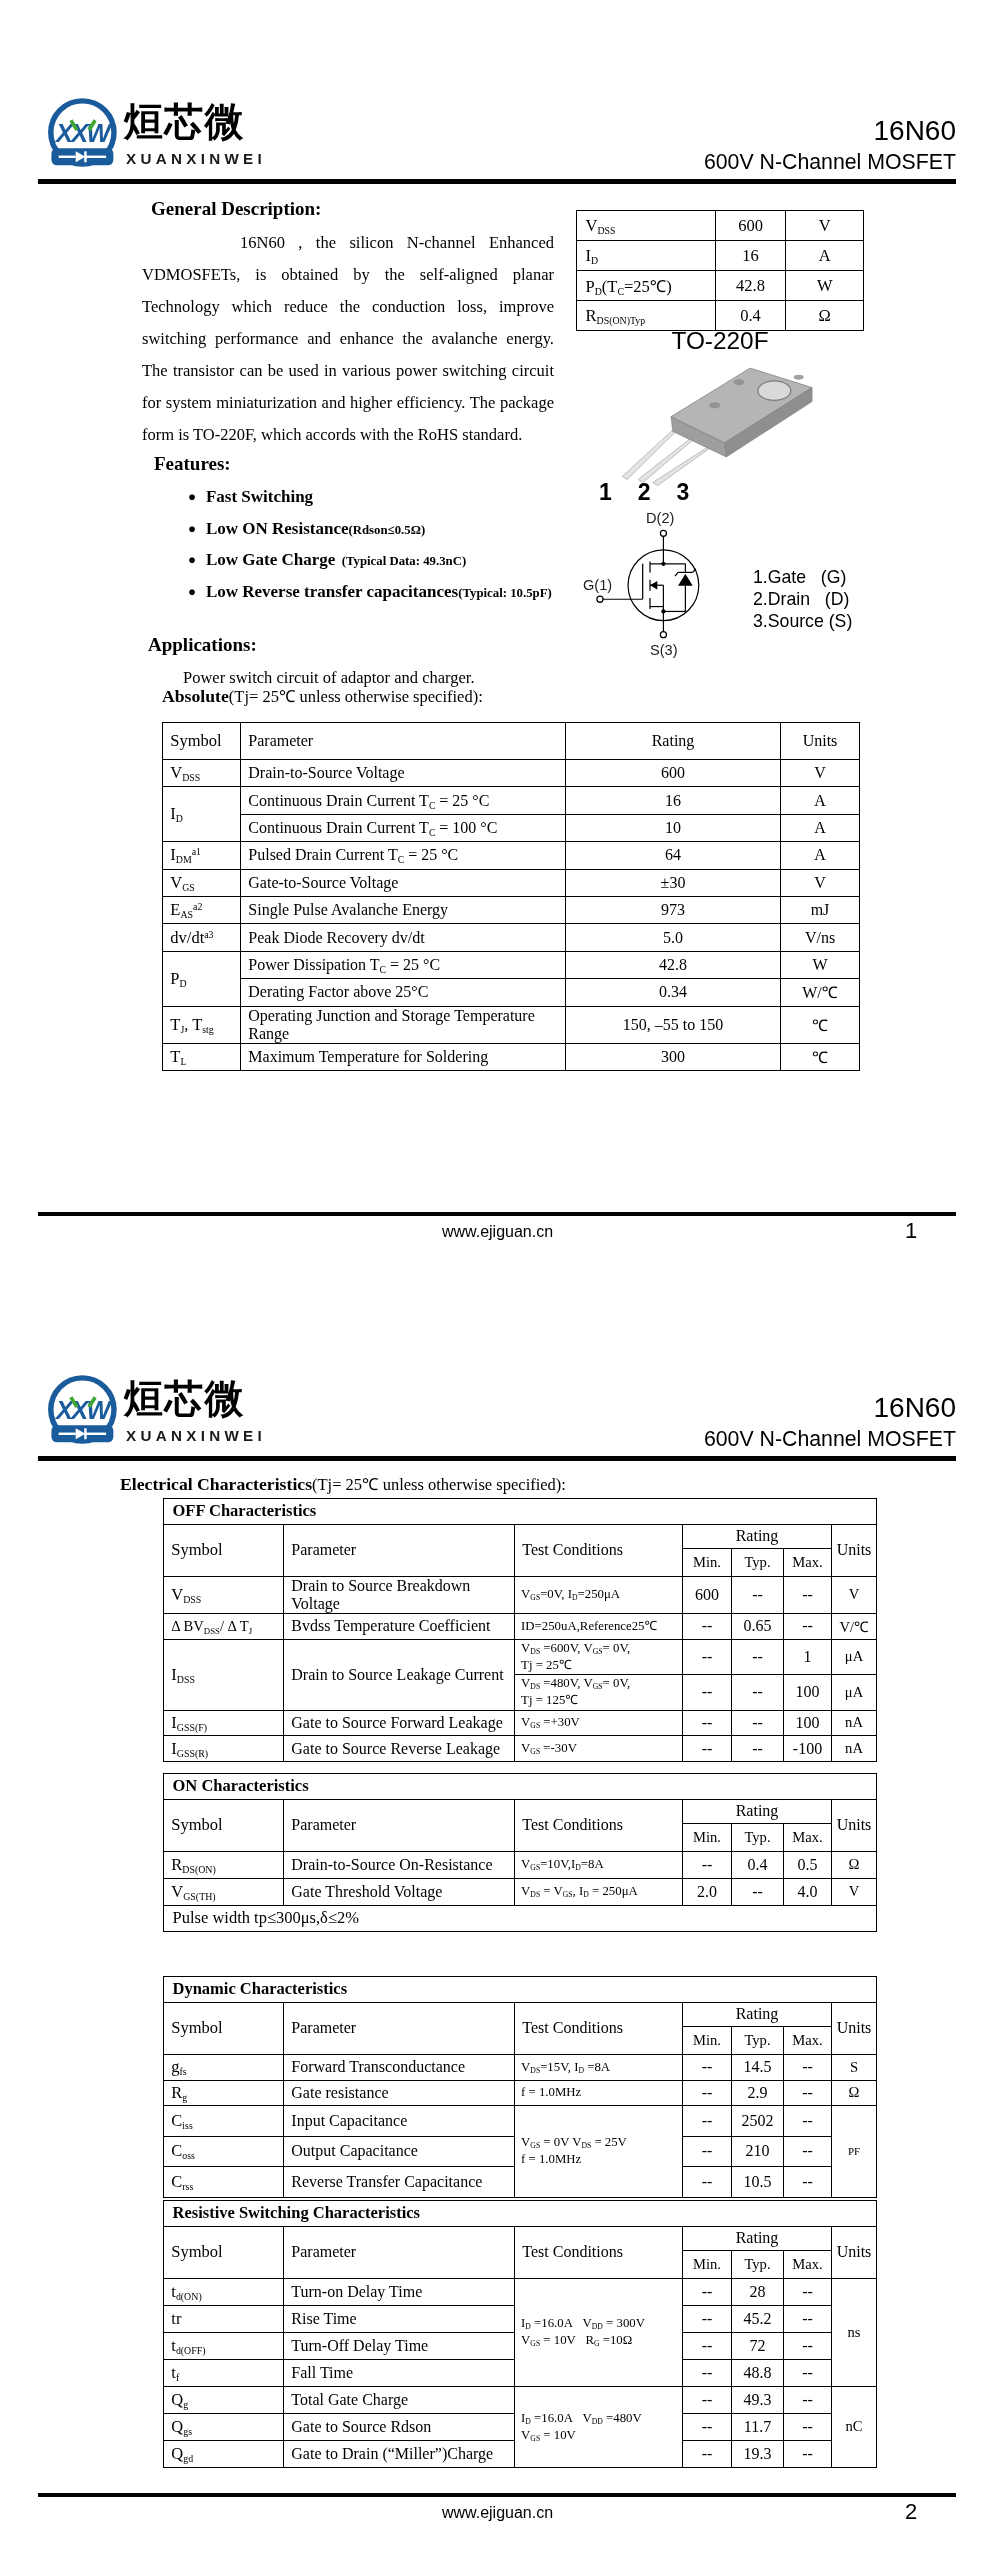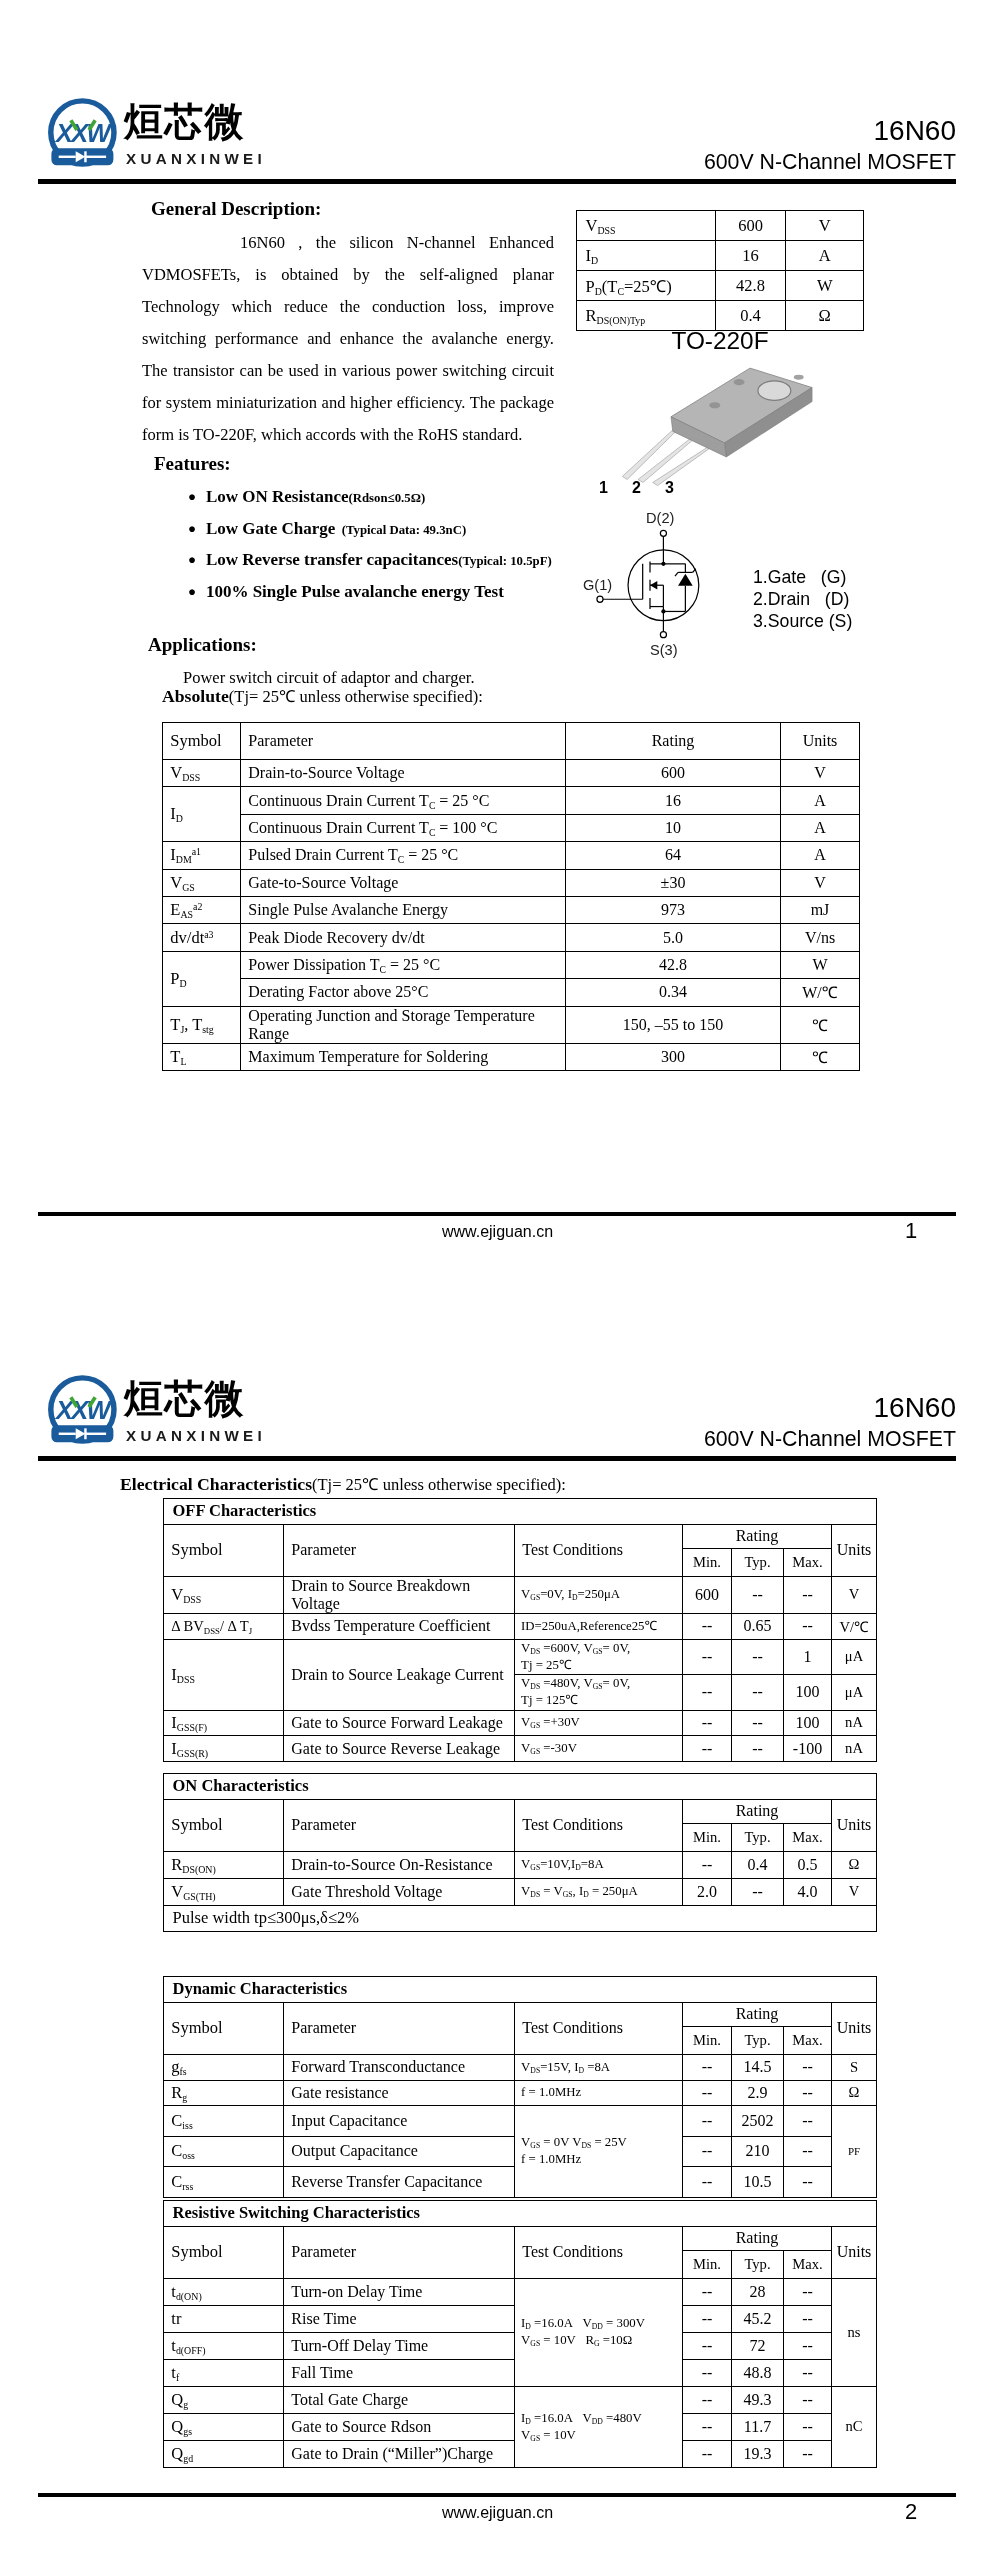--- a/index.html
+++ b/index.html
@@ -28,21 +28,21 @@
   .t .hb{border-bottom:1.8px solid #000;}
   .h60{height:37px;} .h45{height:27.4px;} .h44{height:27px;} .h42{height:25.6px;}
   .h40{height:24.4px;} .h46{height:28px;} .h58{height:35px;} .h50{height:30.5px;}
   sub{font-size:0.6em;vertical-align:-0.3em;line-height:0;}
   sup{font-size:0.6em;vertical-align:0.5em;line-height:0;}
   .summary-table{border:1.8px solid #000;font-size:16.5px;width:288px;}
   .summary-table td{border:1.2px solid #000;height:27px;}
   .summary-table .p{padding-left:8.5px;}
   .summary-table .c{text-align:center;}
   .to220f-label{font-family:"Liberation Sans",sans-serif;font-size:24.4px;text-align:center;}
-  .pin-numbers{font-family:"Liberation Sans",sans-serif;font-weight:bold;font-size:16px;letter-spacing:9.8px;}
+  .pin-numbers{font-family:"Liberation Sans",sans-serif;font-weight:bold;font-size:23px;letter-spacing:9.8px;}
   .pin-label{font-family:"Liberation Sans",sans-serif;font-size:17.7px;}
   .sym-label{font-family:"Liberation Sans",sans-serif;font-size:14.6px;color:#222;}
   .feat-item{font-size:17px;font-weight:bold;line-height:30.5px;white-space:nowrap;}
   .feat-item .bullet{font-size:13.4px;margin-right:9.8px;vertical-align:1.2px;}
   .feat-item .detail{font-size:12.8px;}
   .footer-url{font-family:"Liberation Sans",sans-serif;font-size:16px;text-align:center;width:100%;}
   .footer-page{font-family:"Liberation Sans",sans-serif;font-size:22px;}
   .ec-title{font-size:17.7px;font-weight:bold;}
   .ec-note{font-size:16.5px;font-weight:normal;}
 </style>
@@ -148,24 +148,24 @@
     <polygon points="100,97 112,90 112,104" fill="#000"></polygon>
     <circle cx="122" cy="62" r="3.5" fill="#000"></circle>
     <circle cx="122" cy="140" r="3.5" fill="#000"></circle>
   </svg>
   <div class="abs pin-label" style="left:753px;top:567px;">1.Gate&nbsp;&nbsp;&nbsp;(G)</div>
   <div class="abs pin-label" style="left:753px;top:589px;">2.Drain&nbsp;&nbsp;&nbsp;(D)</div>
   <div class="abs pin-label" style="left:753px;top:611px;">3.Source (S)</div>
 
   <div class="abs sec-title" style="left:154px;top:453px;">Features:</div>
   <div class="abs" style="left:188px;top:482px;">
+    <div class="feat-item"><span class="bullet">●</span><span>Fast Switching</span><span class="detail"></span></div>
     <div class="feat-item"><span class="bullet">●</span><span>Low ON Resistance</span><span class="detail">(Rdson≤0.5Ω)</span></div>
     <div class="feat-item"><span class="bullet">●</span><span>Low Gate Charge</span><span class="detail">&nbsp;&nbsp;(Typical Data: 49.3nC)</span></div>
     <div class="feat-item"><span class="bullet">●</span><span>Low Reverse transfer capacitances</span><span class="detail">(Typical: 10.5pF)</span></div>
-    <div class="feat-item"><span class="bullet">●</span><span>100% Single Pulse avalanche energy Test</span><span class="detail"></span></div>
   </div>
 
   <div class="abs sec-title" style="left:148px;top:634px;">Applications:</div>
   <div class="abs app-body" style="left:183px;top:668px;">Power switch circuit of adaptor and charger.</div>
 
   <div class="abs" style="left:162px;top:684px;">
     <span class="sec-title" style="font-size:17.7px;">Absolute</span><span class="abs-note">(Tj= 25℃ unless otherwise specified):</span>
   </div>
   <table class="abs t" style="left:162px;top:722px;">
     <colgroup>

